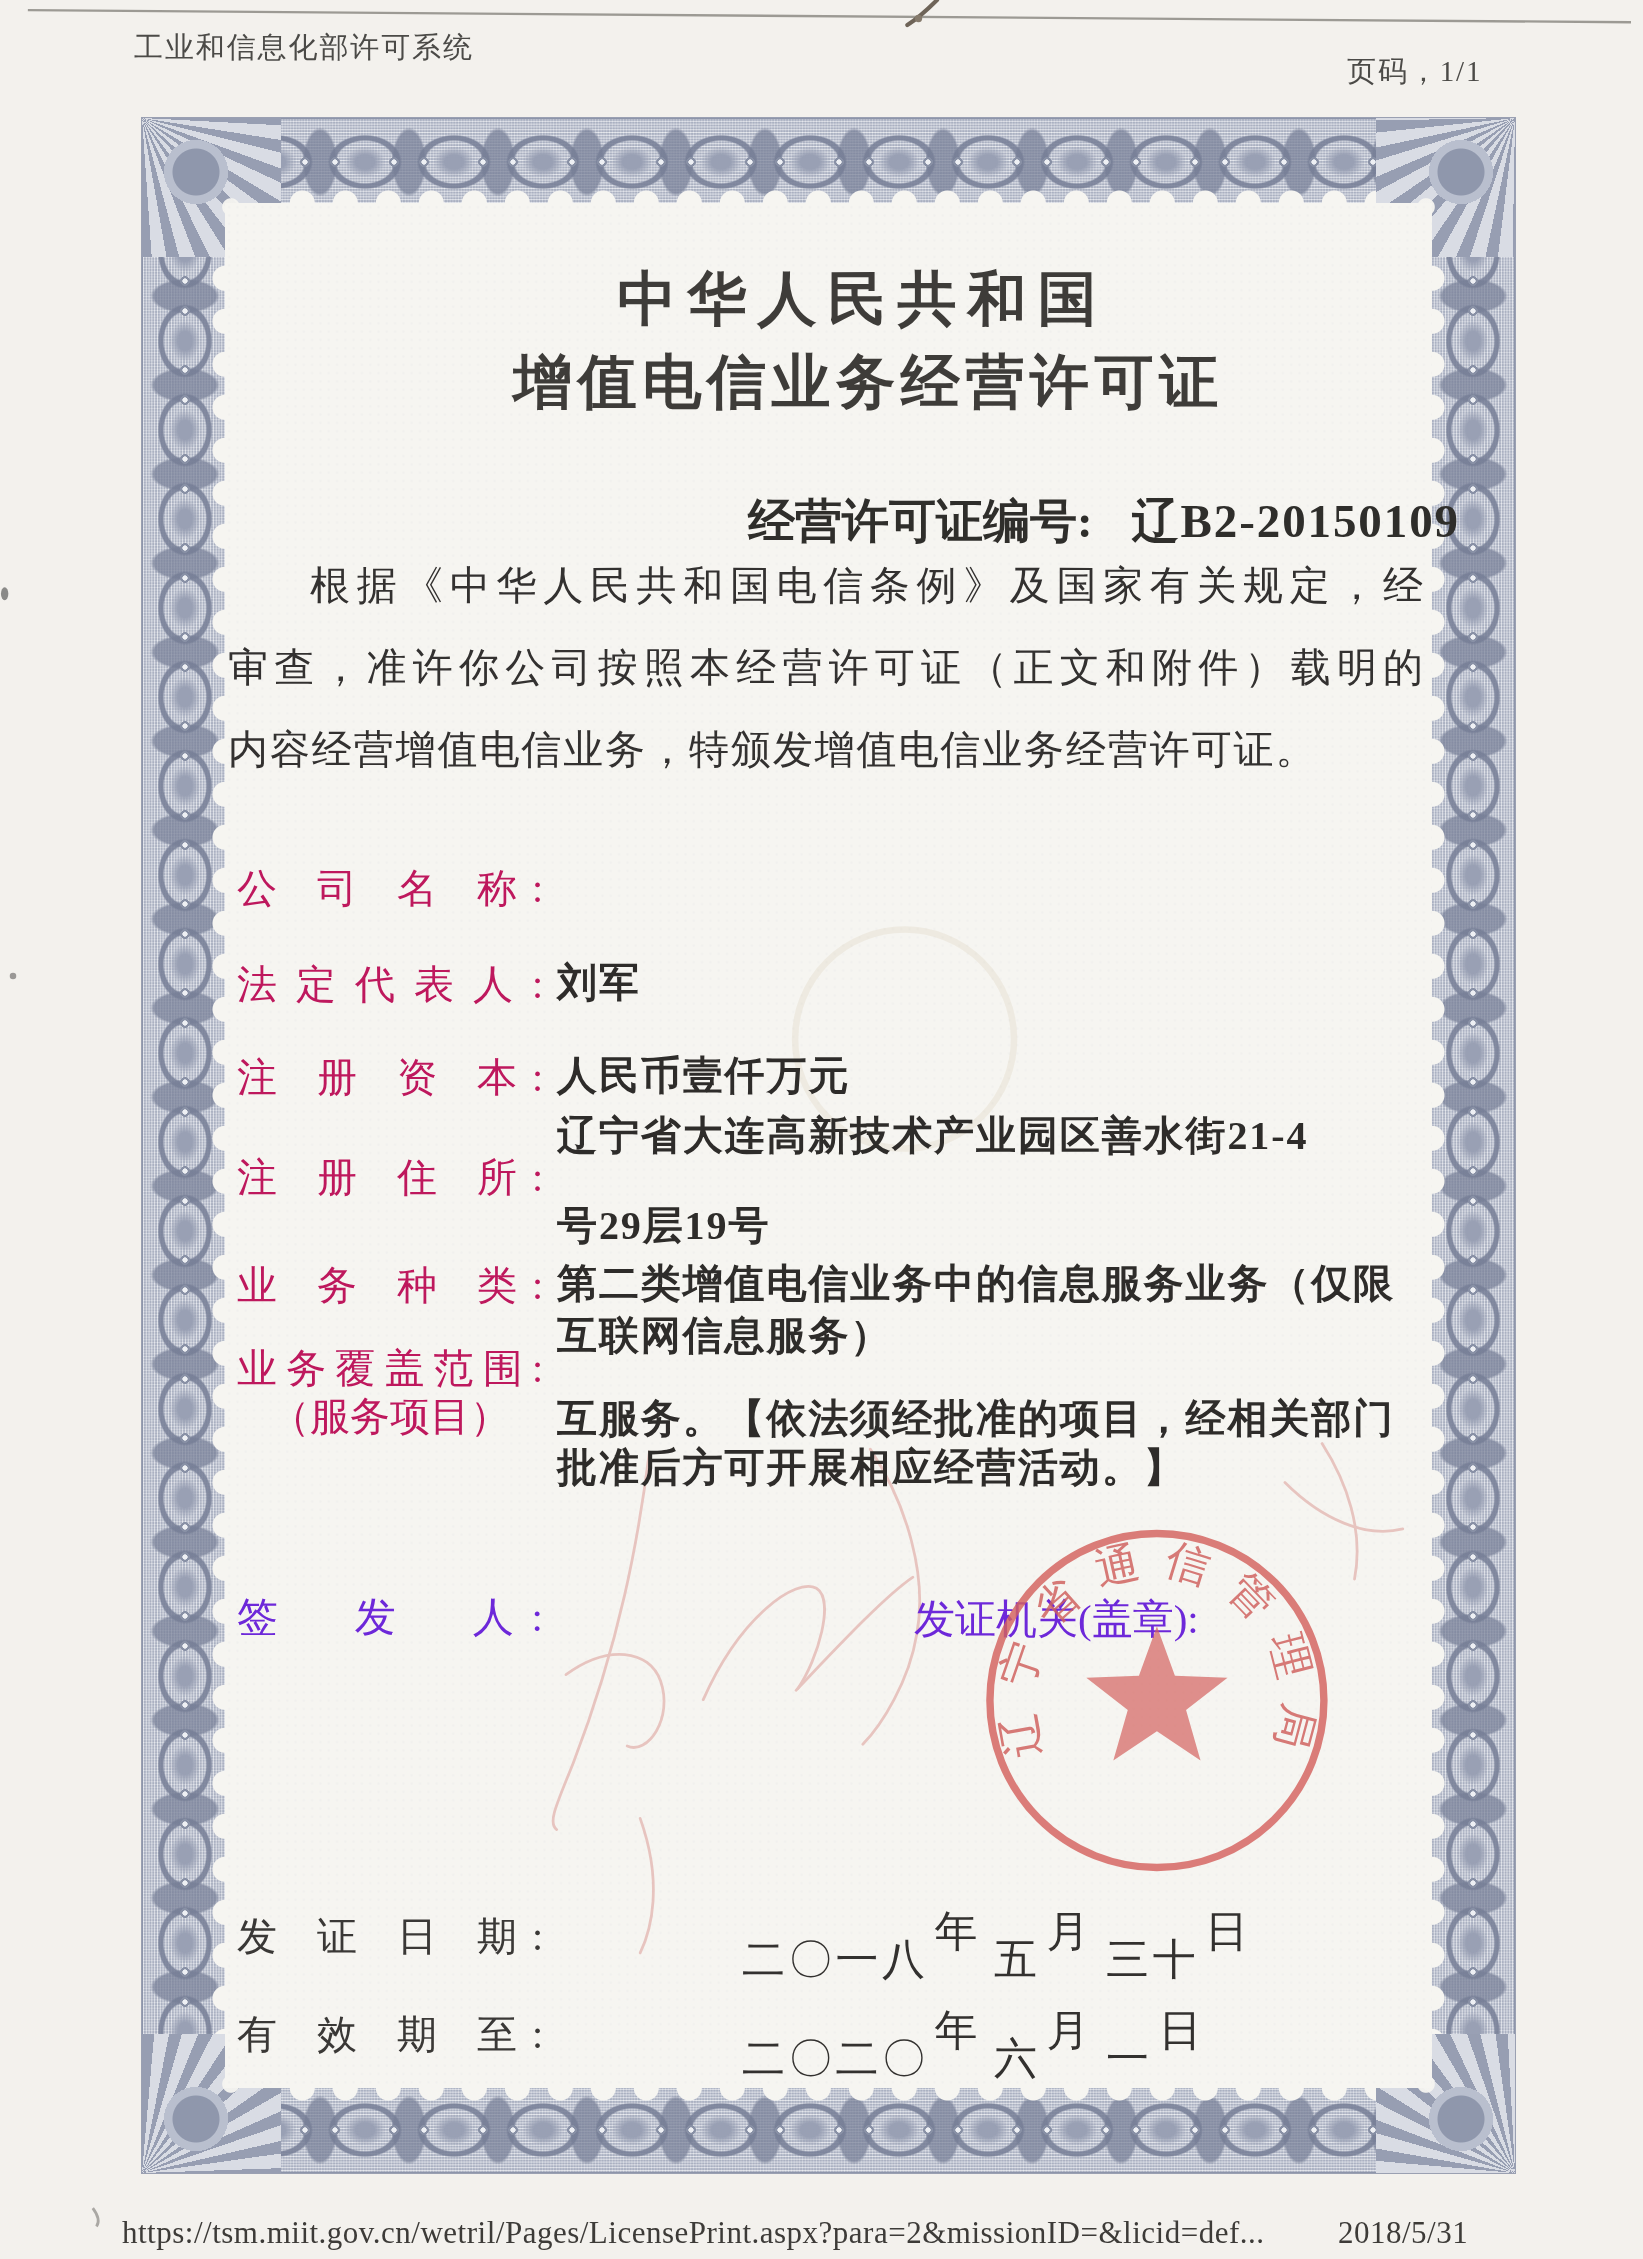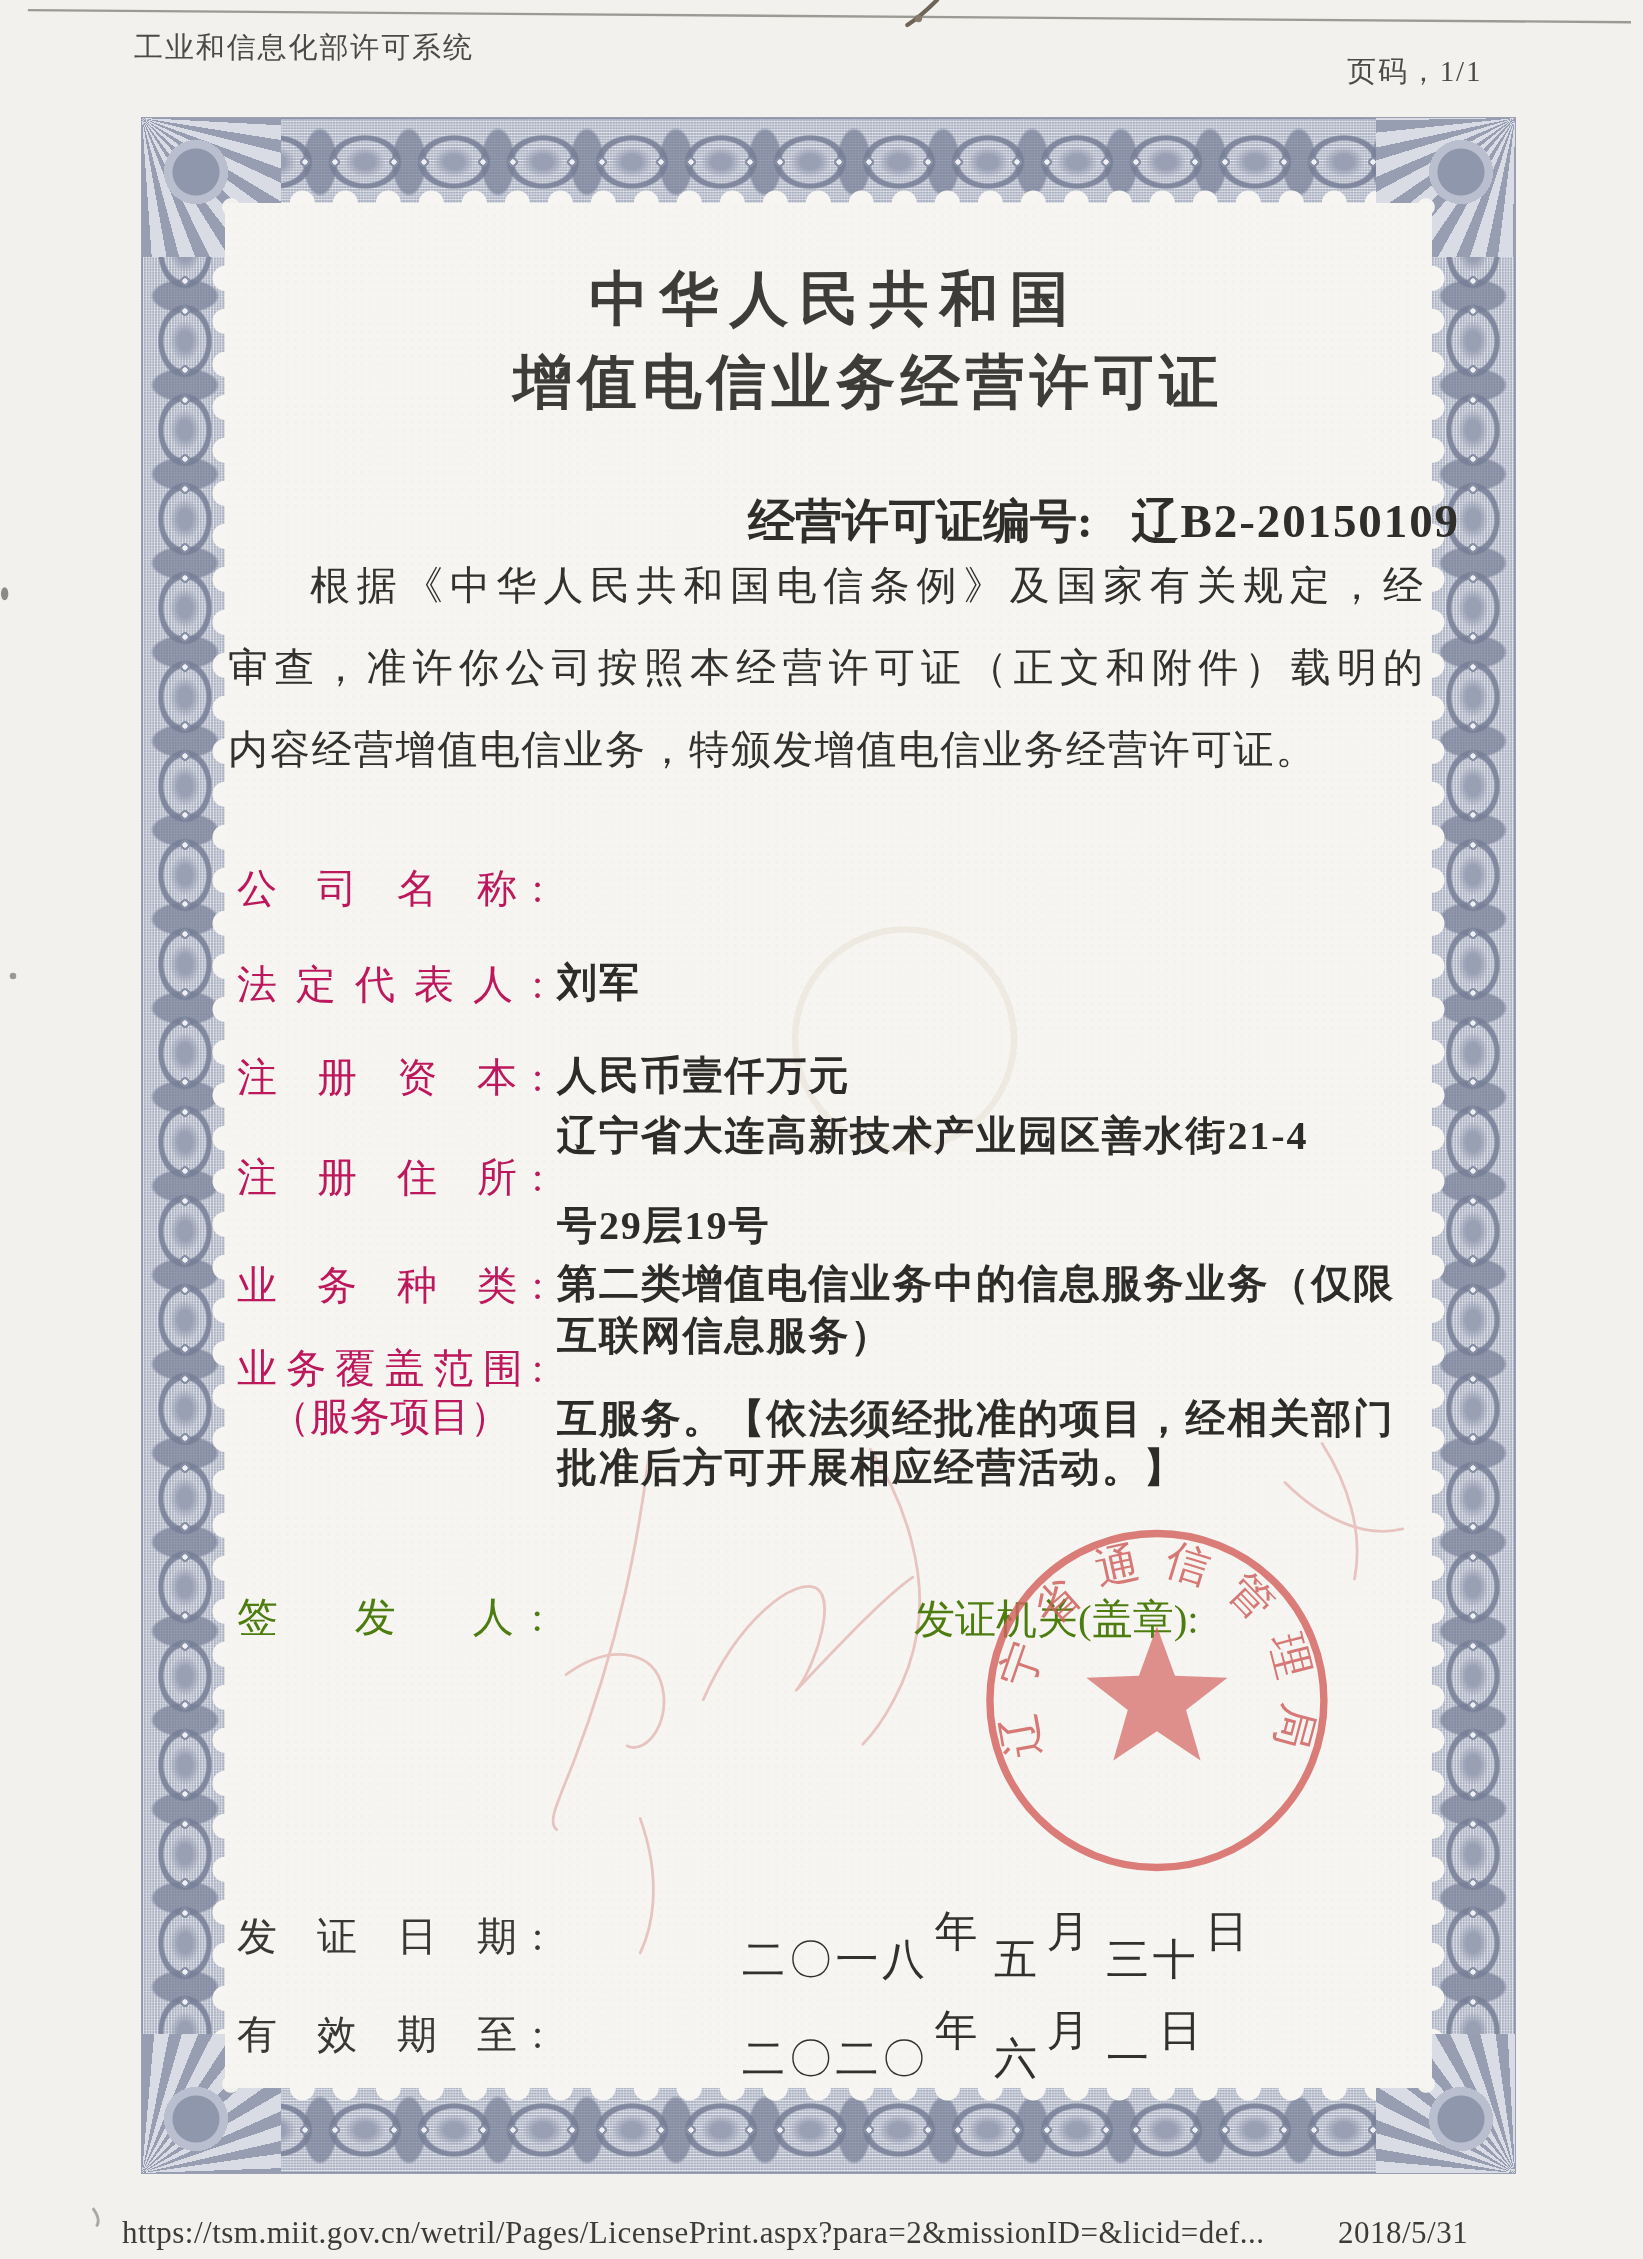--- a/index.html
+++ b/index.html
@@ -78,32 +78,32 @@
     background-size:43px 26px;}
   .interior{
     position:absolute;left:83px;right:83px;top:85px;bottom:85px;z-index:4;
     background-color:#f6f5f1;
     background-image:radial-gradient(circle at 50% 50%, rgba(160,166,185,.06) 0.9px, rgba(0,0,0,0) 1.5px);
     background-size:8.3px 8.3px;
   }
   
   .z{z-index:6;}
   .title{left:148px;width:1373px;text-align:center;font-size:59px;font-weight:bold;color:#3e3c39;white-space:nowrap;}
-  .t1{top:260px;letter-spacing:11px;}
+  .t1{top:260px;letter-spacing:11px;padding-left:28px;}
   .t2{top:343px;letter-spacing:5.6px;padding-left:34px;}
   .licline{top:490px;left:748px;font-size:47px;font-weight:bold;white-space:nowrap;color:#2f2e2b;}
   .licline .val{margin-left:39px;letter-spacing:1.9px;}
   .para{left:228px;width:1197px;font-size:40px;letter-spacing:1.9px;color:#333130;white-space:nowrap;}
   .para.j{white-space:normal;text-align:justify;text-align-last:justify;}
   .p1{top:558px;text-indent:82px;}
   .p2{top:640px;}
   .p3{top:722px;}
   .f-label{left:237px;width:306px;font-size:40px;color:#be185d;text-align:justify;text-align-last:justify;white-space:nowrap;}
   .f-value{left:557px;width:877px;font-size:40px;font-weight:bold;color:#2e2c2a;letter-spacing:1.9px;white-space:nowrap;}
-  .sign-label{font-size:41px;color:#4d7c0f;white-space:nowrap;}
+  .sign-label{font-size:41px;color:#6d28d9;white-space:nowrap;}
   .d-label{left:237px;width:306px;font-size:40px;color:#3a3836;text-align:justify;text-align-last:justify;white-space:nowrap;}
   .d-value{font-size:43px;color:#33312f;white-space:nowrap;letter-spacing:3.7px;}
   .d-value span{position:relative;display:inline-block;}
   .dunit{top:-28px;margin:0 13px 0 5.6px;}
   .dnum{top:0;}
   .footer{font-size:31px;color:#3d3b38;white-space:nowrap;letter-spacing:0.5px;}
   svg.overlay{position:absolute;left:0;top:0;z-index:7;pointer-events:none;}
   svg.underlay{position:absolute;left:0;top:0;z-index:5;pointer-events:none;}
 </style>
 </head>

